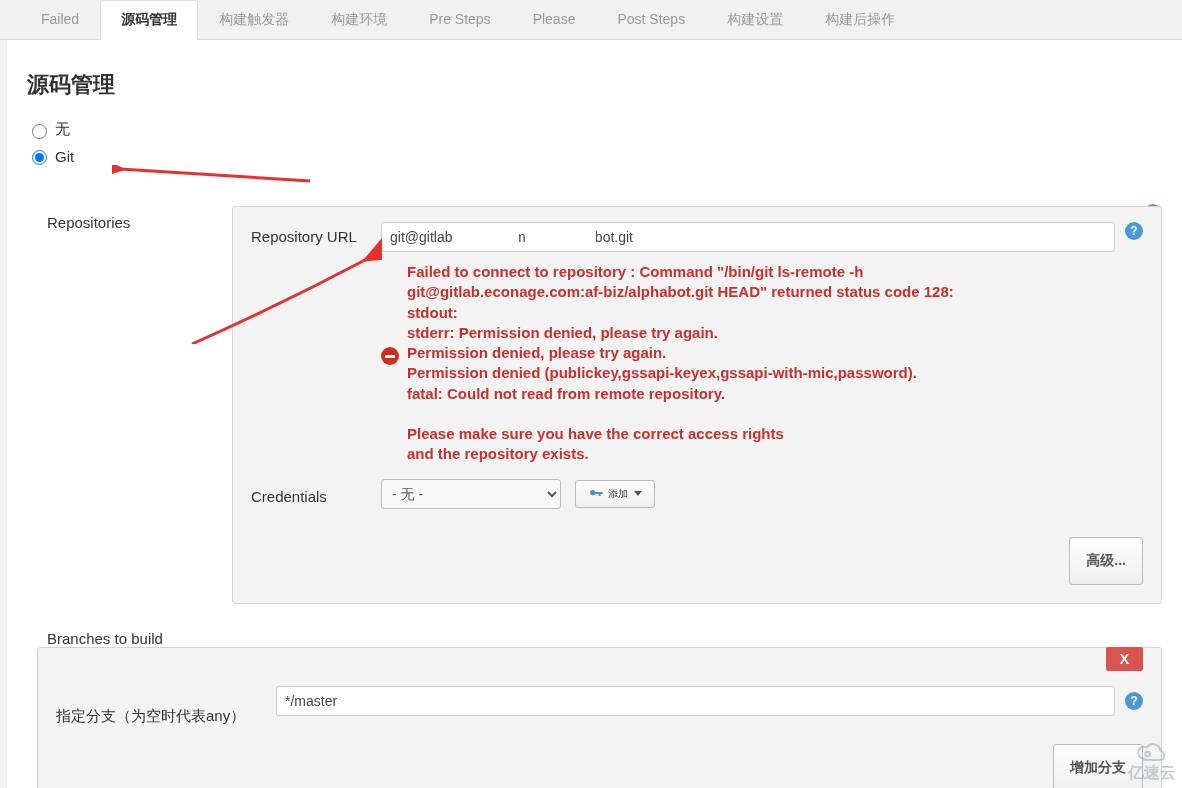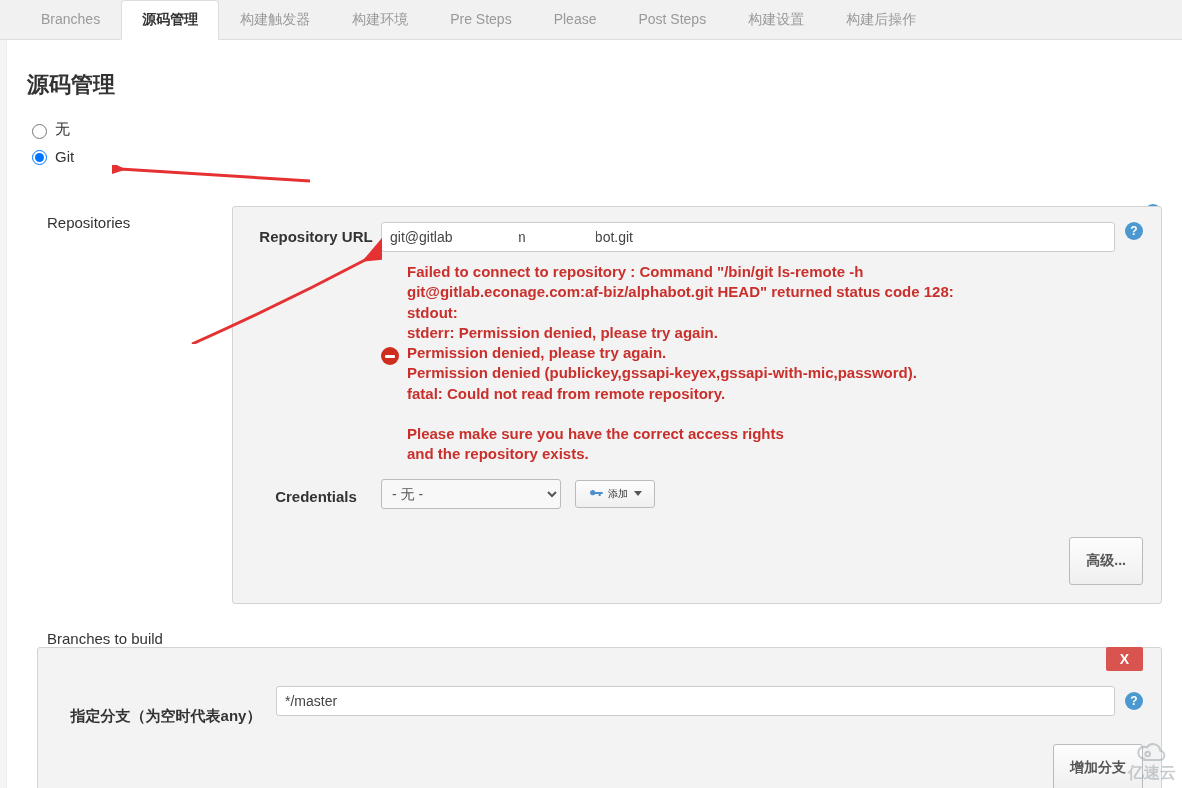--- a/index.html
+++ b/index.html
@@ -122,22 +122,21 @@
   .field-row {
     display: flex;
     align-items: flex-start;
     margin-bottom: 10px;
   }
   .field-label {
     width: 130px;
     padding-top: 6px;
     color: #333;
     font-size: 15px;
-    text-align: center;
-    font-weight: bold;
+    text-align: left;
   }
   .field-input-wrap {
     flex: 1;
     position: relative;
   }
   input[type=text].txt {
     width: 100%;
     padding: 6px 8px;
     border: 1px solid #ccc;
     border-radius: 3px;
@@ -262,21 +261,21 @@
     background: #fff;
     height: 22px;
     top: 5px;
     border-radius: 2px;
   }
 </style>
 </head>
 <body>
 
 <div class="tabs">
-  <div class="tab">Branches</div>
+  <div class="tab">Failed</div>
   <div class="tab active">源码管理</div>
   <div class="tab">构建触发器</div>
   <div class="tab">构建环境</div>
   <div class="tab">Pre Steps</div>
   <div class="tab">Please</div>
   <div class="tab">Post Steps</div>
   <div class="tab">构建设置</div>
   <div class="tab">构建后操作</div>
 </div>
 

